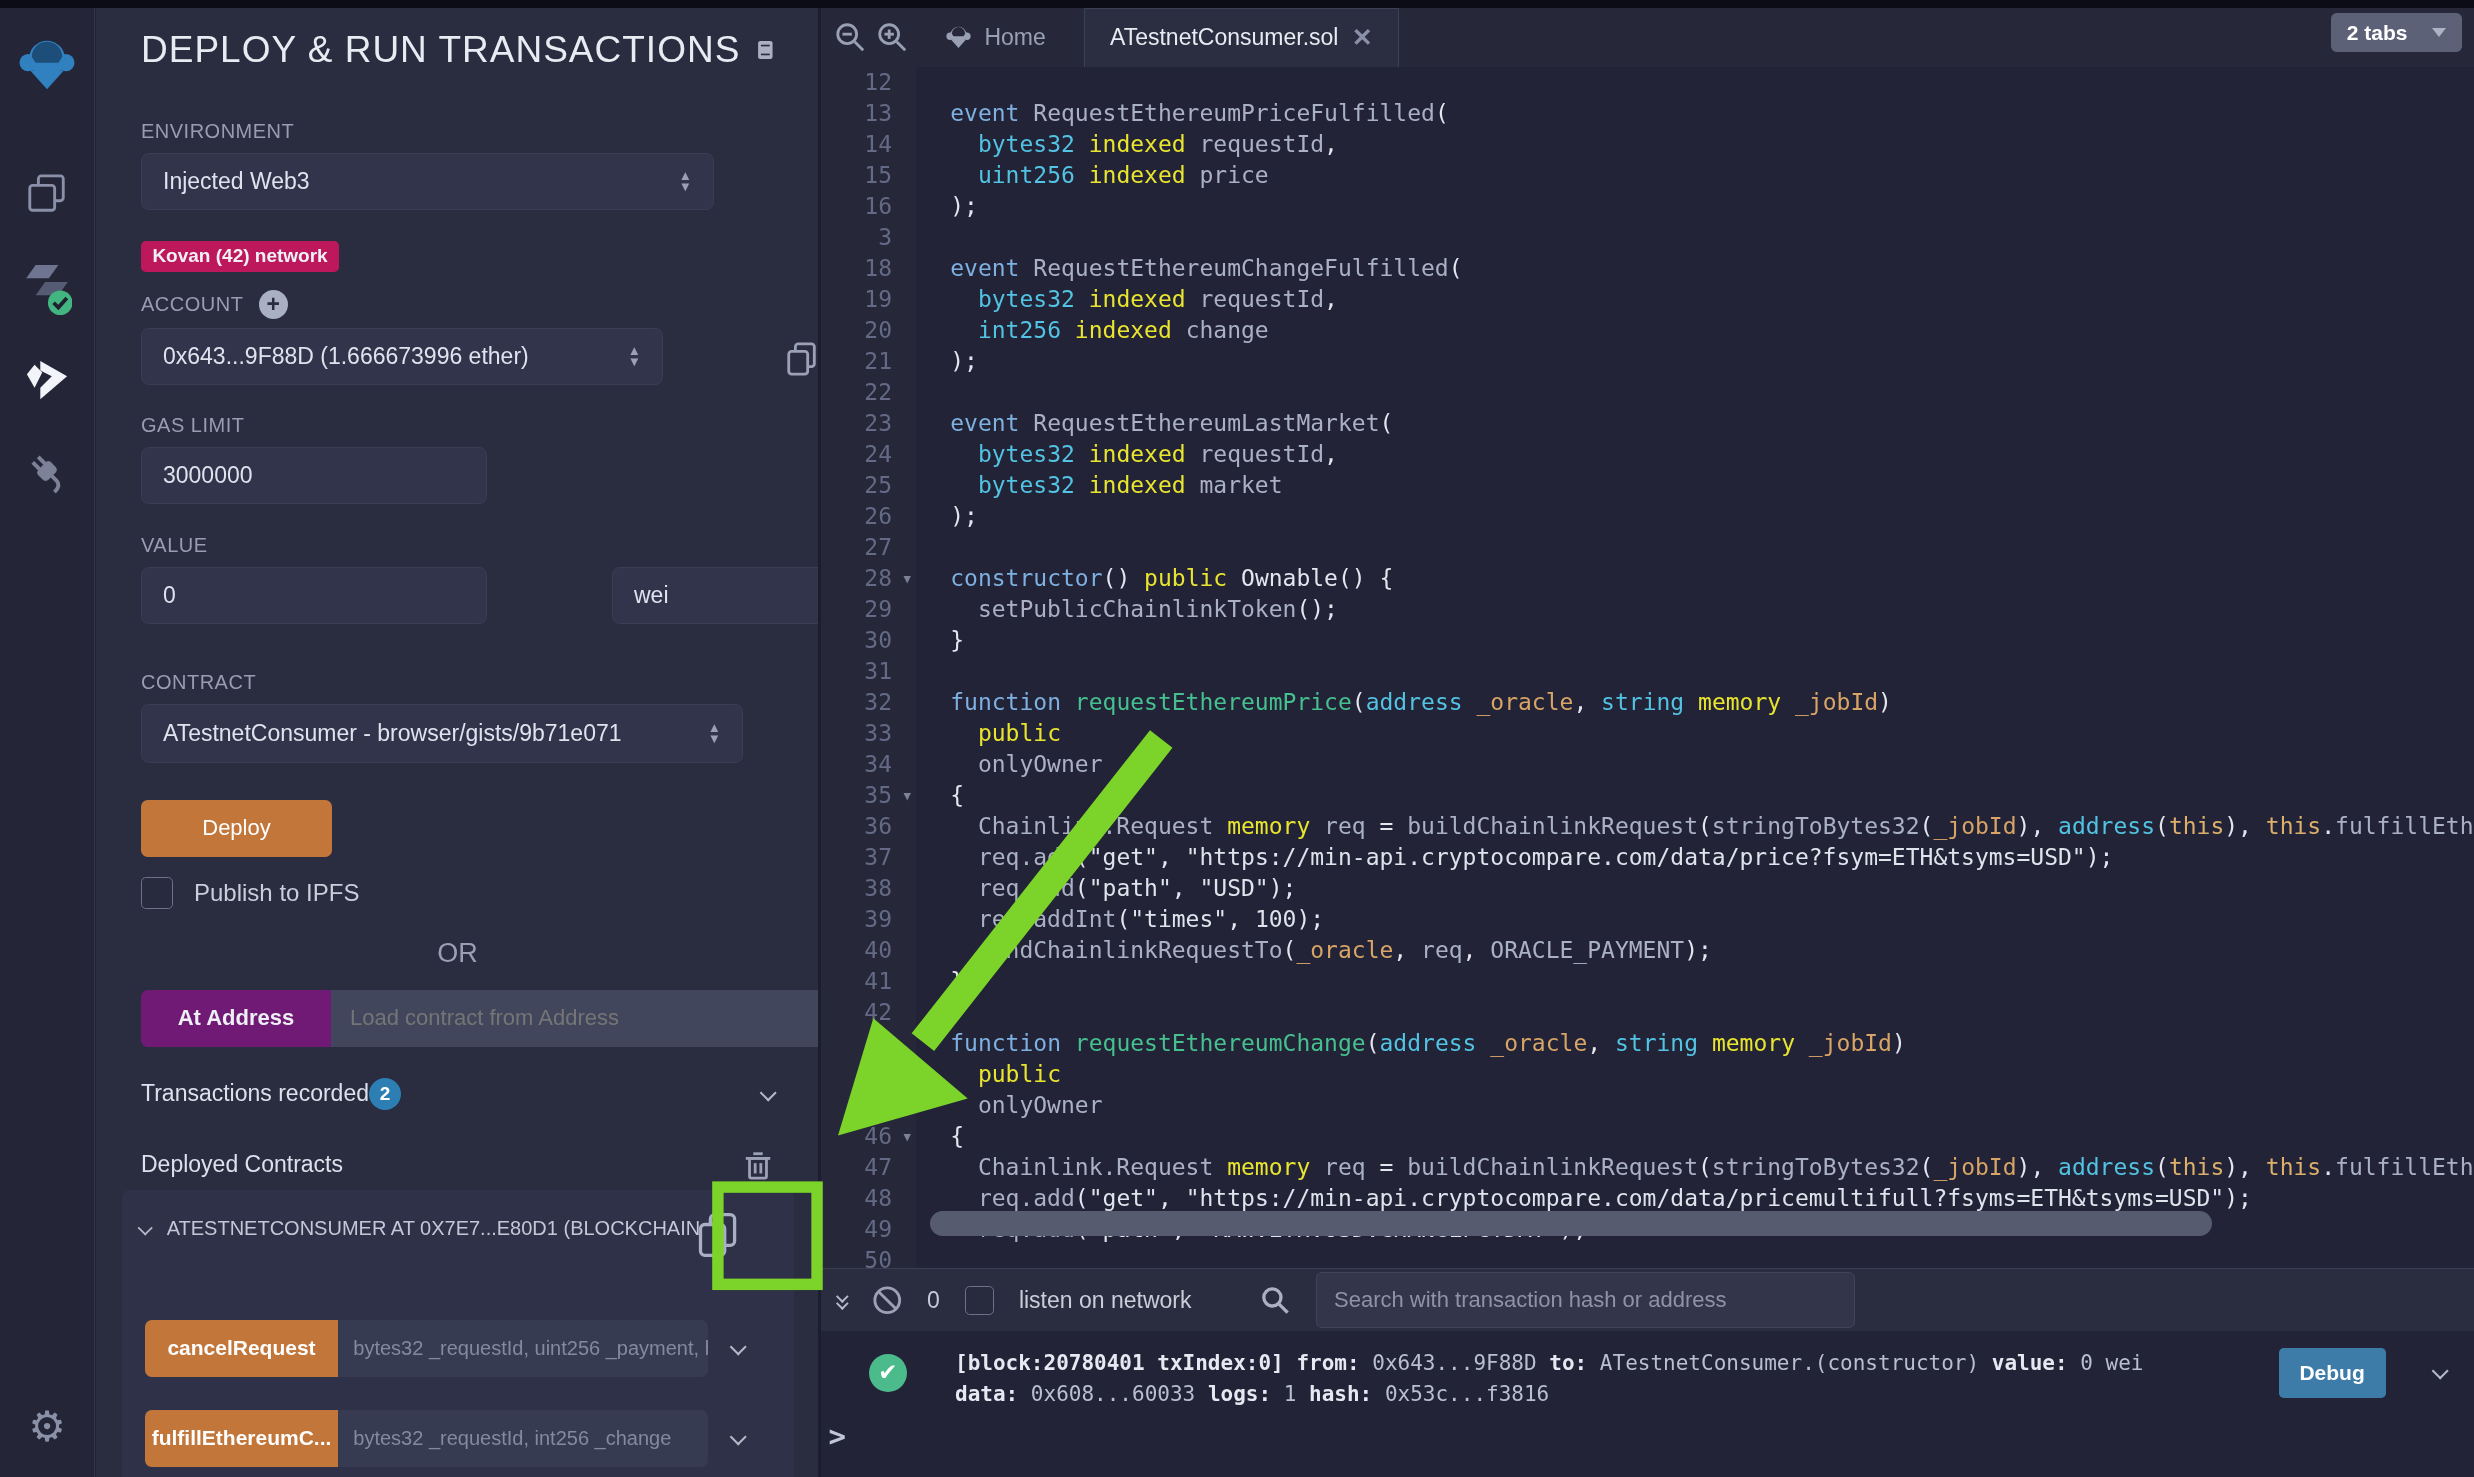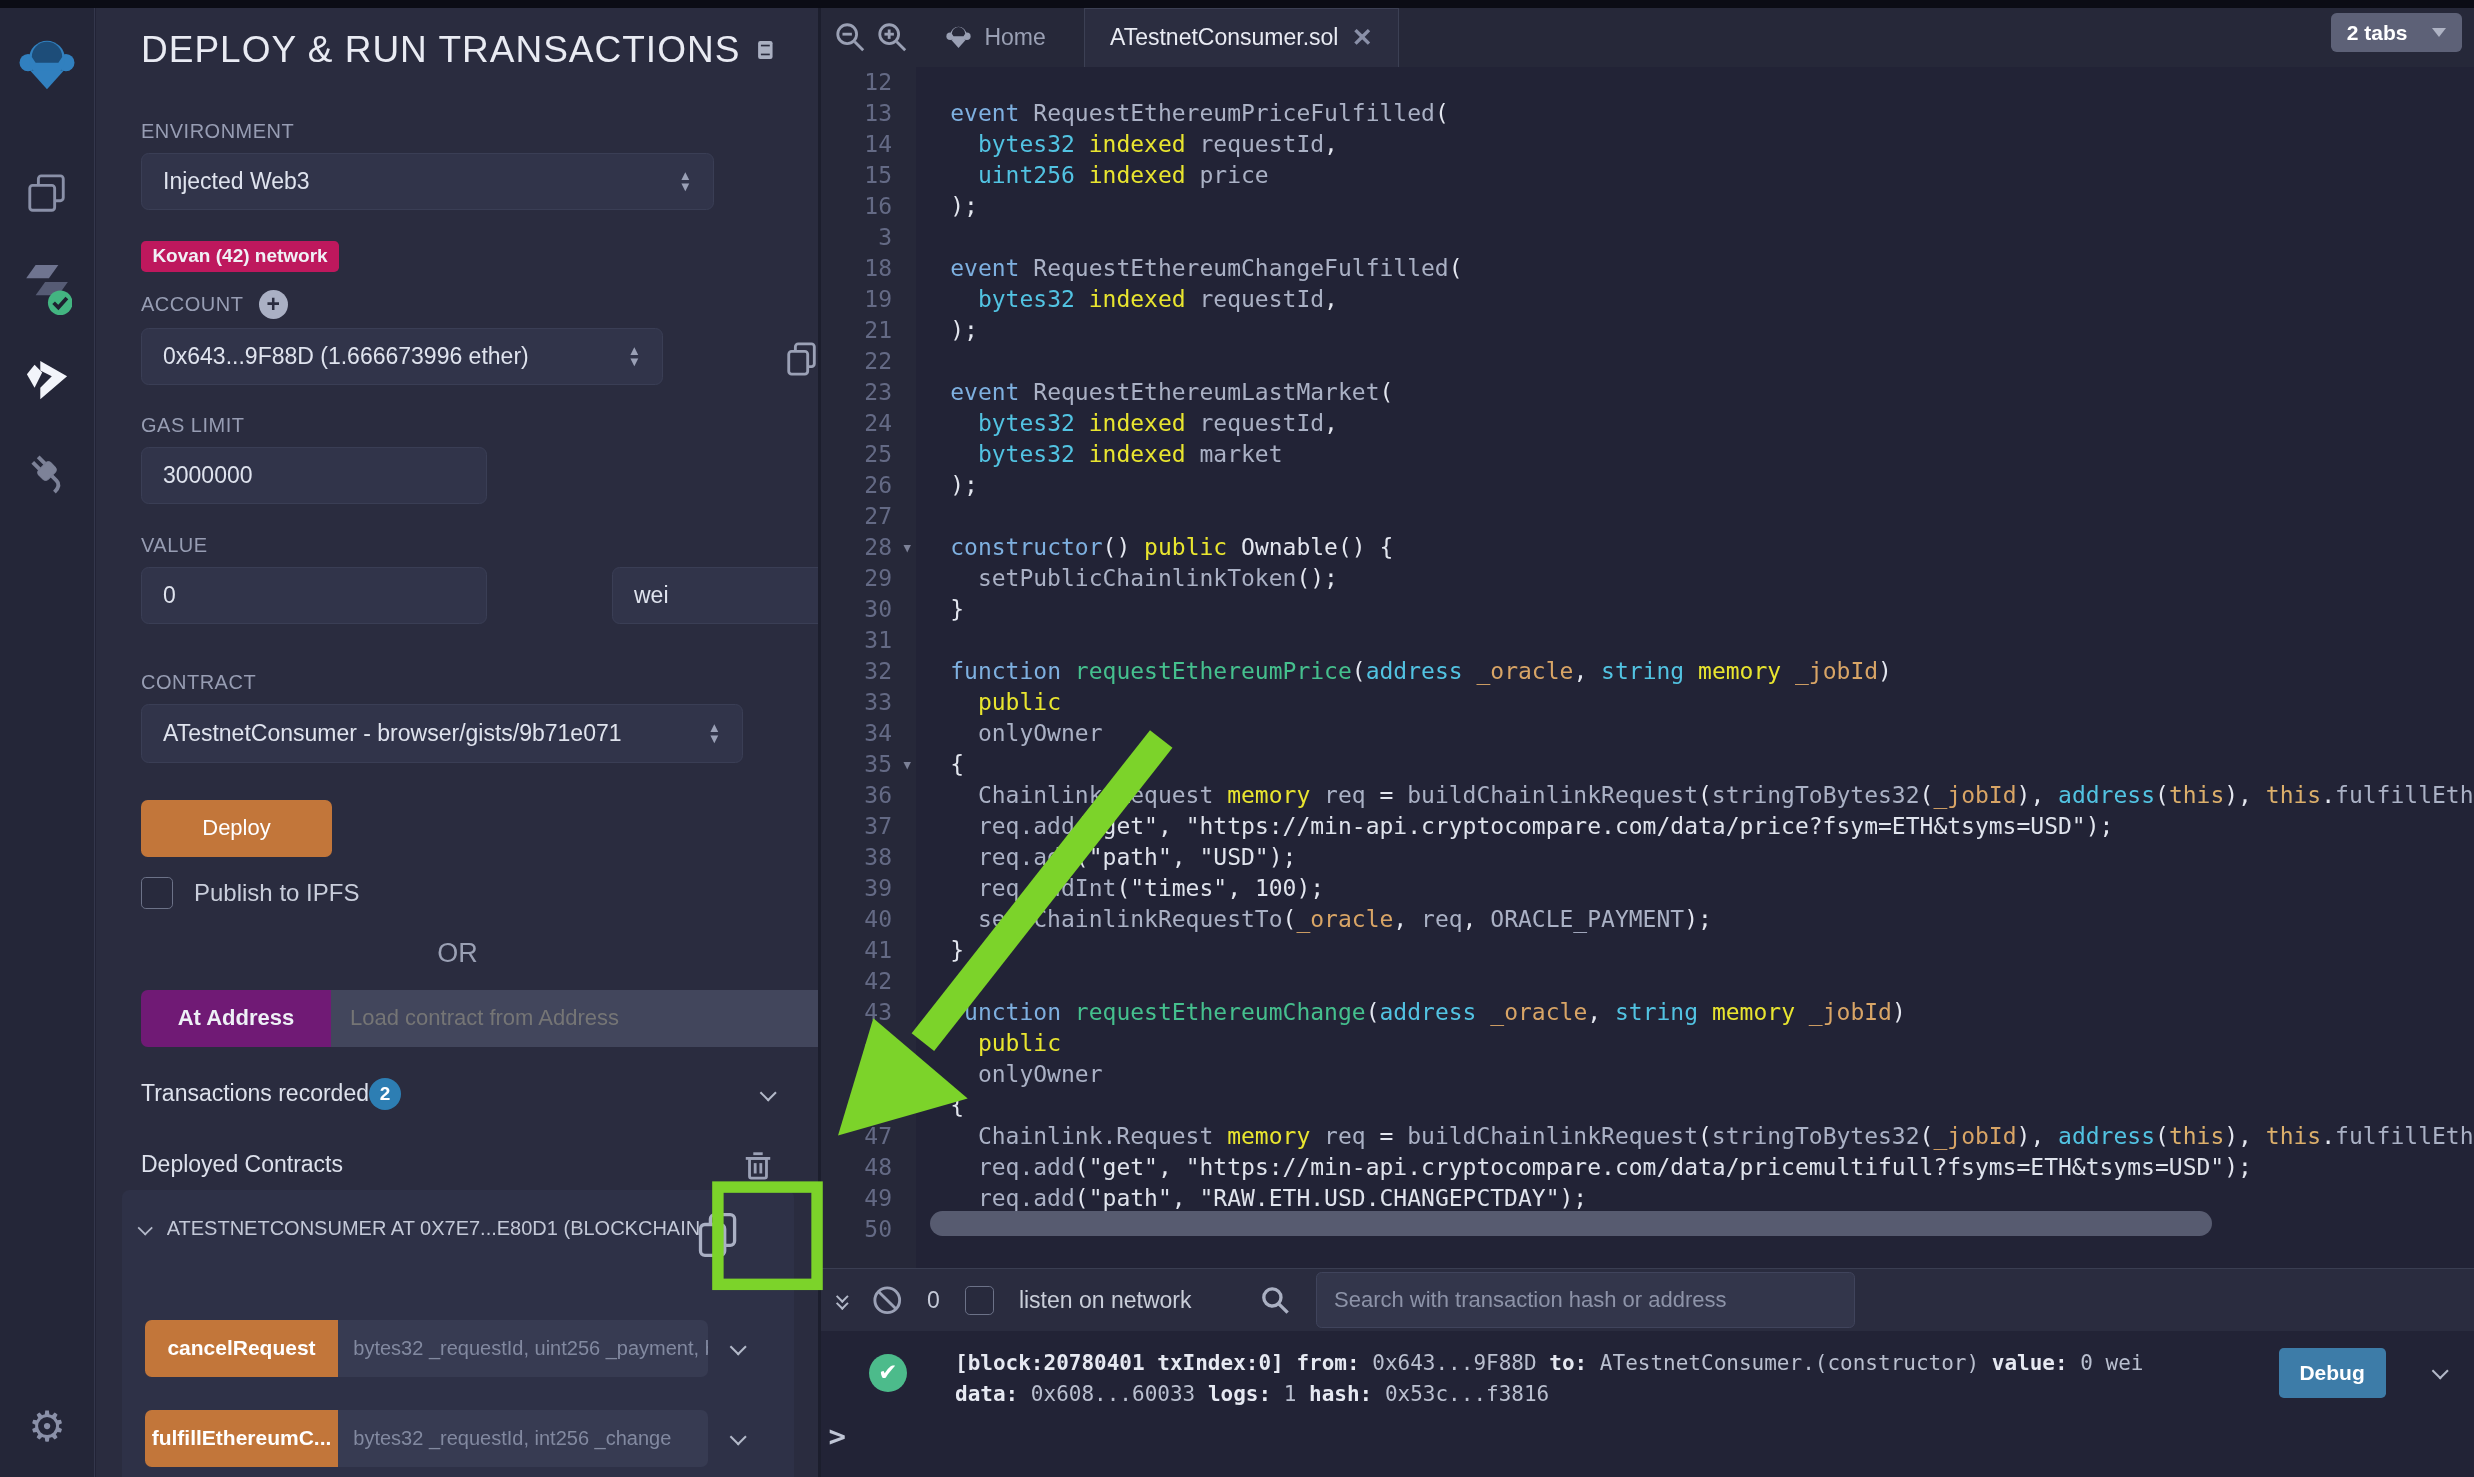--- a/index.html
+++ b/index.html
@@ -284,20 +284,21 @@
   </div>
   <div id="code">
       <div class="cl"><span class="ln">12</span><span class="fold"></span><span class="ct"></span></div>
       <div class="cl"><span class="ln">13</span><span class="fold"></span><span class="ct"><span class="tk-pl">  </span><span class="tk-kw">event</span><span class="tk-id"> RequestEthereumPriceFulfilled</span><span class="tk-pu">(</span></span></div>
       <div class="cl"><span class="ln">14</span><span class="fold"></span><span class="ct"><span class="tk-pl">    </span><span class="tk-ty">bytes32</span><span class="tk-pl"> </span><span class="tk-mod">indexed</span><span class="tk-id"> requestId</span><span class="tk-pu">,</span></span></div>
       <div class="cl"><span class="ln">15</span><span class="fold"></span><span class="ct"><span class="tk-pl">    </span><span class="tk-ty">uint256</span><span class="tk-pl"> </span><span class="tk-mod">indexed</span><span class="tk-id"> price</span></span></div>
       <div class="cl"><span class="ln">16</span><span class="fold"></span><span class="ct"><span class="tk-pu">  );</span></span></div>
       <div class="cl"><span class="ln">3</span><span class="fold"></span><span class="ct"></span></div>
       <div class="cl"><span class="ln">18</span><span class="fold"></span><span class="ct"><span class="tk-pl">  </span><span class="tk-kw">event</span><span class="tk-id"> RequestEthereumChangeFulfilled</span><span class="tk-pu">(</span></span></div>
       <div class="cl"><span class="ln">19</span><span class="fold"></span><span class="ct"><span class="tk-pl">    </span><span class="tk-ty">bytes32</span><span class="tk-pl"> </span><span class="tk-mod">indexed</span><span class="tk-id"> requestId</span><span class="tk-pu">,</span></span></div>
+      <div class="cl"><span class="ln">20</span><span class="fold"></span><span class="ct"><span class="tk-pl">    </span><span class="tk-ty">int256</span><span class="tk-pl"> </span><span class="tk-mod">indexed</span><span class="tk-id"> change</span></span></div>
       <div class="cl"><span class="ln">21</span><span class="fold"></span><span class="ct"><span class="tk-pu">  );</span></span></div>
       <div class="cl"><span class="ln">22</span><span class="fold"></span><span class="ct"></span></div>
       <div class="cl"><span class="ln">23</span><span class="fold"></span><span class="ct"><span class="tk-pl">  </span><span class="tk-kw">event</span><span class="tk-id"> RequestEthereumLastMarket</span><span class="tk-pu">(</span></span></div>
       <div class="cl"><span class="ln">24</span><span class="fold"></span><span class="ct"><span class="tk-pl">    </span><span class="tk-ty">bytes32</span><span class="tk-pl"> </span><span class="tk-mod">indexed</span><span class="tk-id"> requestId</span><span class="tk-pu">,</span></span></div>
       <div class="cl"><span class="ln">25</span><span class="fold"></span><span class="ct"><span class="tk-pl">    </span><span class="tk-ty">bytes32</span><span class="tk-pl"> </span><span class="tk-mod">indexed</span><span class="tk-id"> market</span></span></div>
       <div class="cl"><span class="ln">26</span><span class="fold"></span><span class="ct"><span class="tk-pu">  );</span></span></div>
       <div class="cl"><span class="ln">27</span><span class="fold"></span><span class="ct"></span></div>
       <div class="cl"><span class="ln">28</span><span class="fold">▼</span><span class="ct"><span class="tk-pl">  </span><span class="tk-kw">constructor</span><span class="tk-pu">()</span><span class="tk-pl"> </span><span class="tk-mod">public</span><span class="tk-pu"> Ownable() {</span></span></div>
       <div class="cl"><span class="ln">29</span><span class="fold"></span><span class="ct"><span class="tk-id">    setPublicChainlinkToken</span><span class="tk-pu">();</span></span></div>
       <div class="cl"><span class="ln">30</span><span class="fold"></span><span class="ct"><span class="tk-pu">  }</span></span></div>

